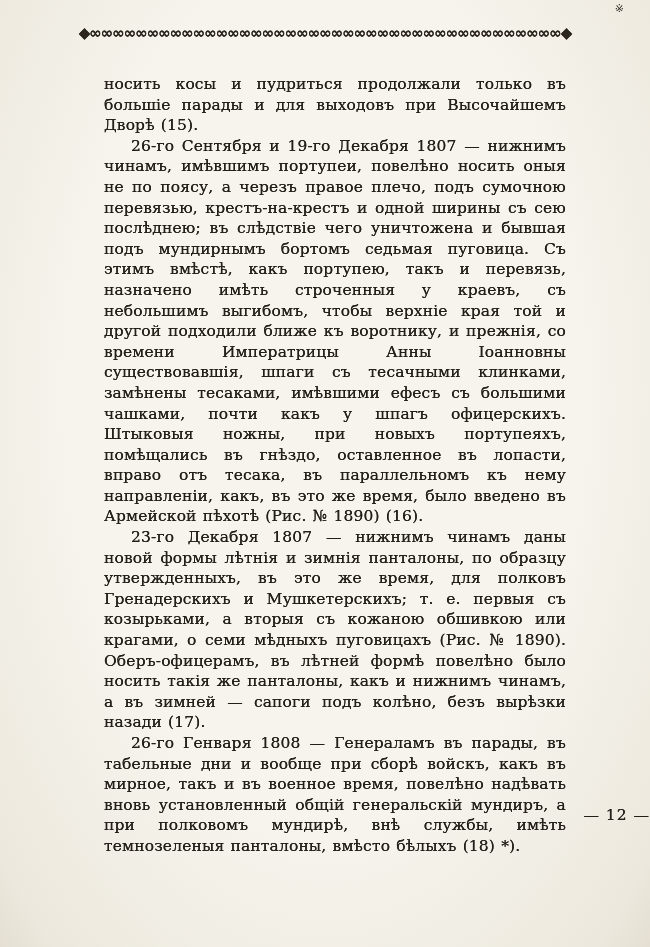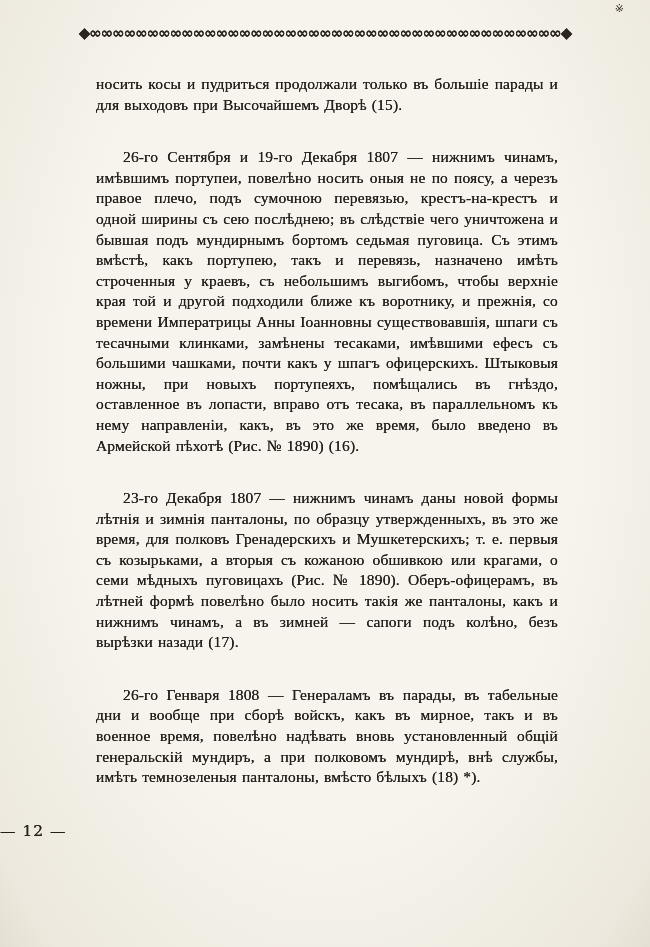--- a/index.html
+++ b/index.html
@@ -36,36 +36,34 @@
     font-weight: bold;
     letter-spacing: -1px;
     color: #2c261f;
     white-space: nowrap;
     overflow: hidden;
     text-shadow: 0 0 0.4px #2c261f;
   }
   .text-block {
     position: absolute;
     top: 74px;
-    left: 96px;
+    left: 104px;
     width: 462px;
-    font-family: Liberation Serif, serif;
   }
   .para {
     margin: 0;
     font-size: 15.5px;
     line-height: 20.6px;
     text-align: justify;
     letter-spacing: 0.15px;
     word-spacing: 1px;
     text-shadow: 0 0 0.3px #241f1a;
   }
   .para.indent {
     text-indent: 27px;
-    margin-top: 32px;
   }
   .footnote-block {
     margin-top: 16px;
     margin-left: 30px;
   }
   .footnote-rule {
     width: 112px;
     height: 1px;
     background: #48413a;
     margin-bottom: 7px;
@@ -77,25 +75,24 @@
     text-align: justify;
     text-indent: 12px;
     letter-spacing: 0.1px;
     text-shadow: 0 0 0.3px #241f1a;
   }
   .page-number {
     position: absolute;
     top: 806px;
     left: 0;
     right: 0;
-    text-align: left;
+    text-align: right;
     font-size: 15.5px;
     letter-spacing: 1px;
     text-shadow: 0 0 0.3px #241f1a;
-    margin-top: 16px;
   }
 </style>
 </head>
 <body>
 
 <div class="page">
 
   <span class="corner-mark">※</span>
 
   <div class="ornament">◆∞∞∞∞∞∞∞∞∞∞∞∞∞∞∞∞∞∞∞∞∞∞∞∞∞∞∞∞∞∞∞∞∞∞∞∞∞∞∞∞∞◆</div>

